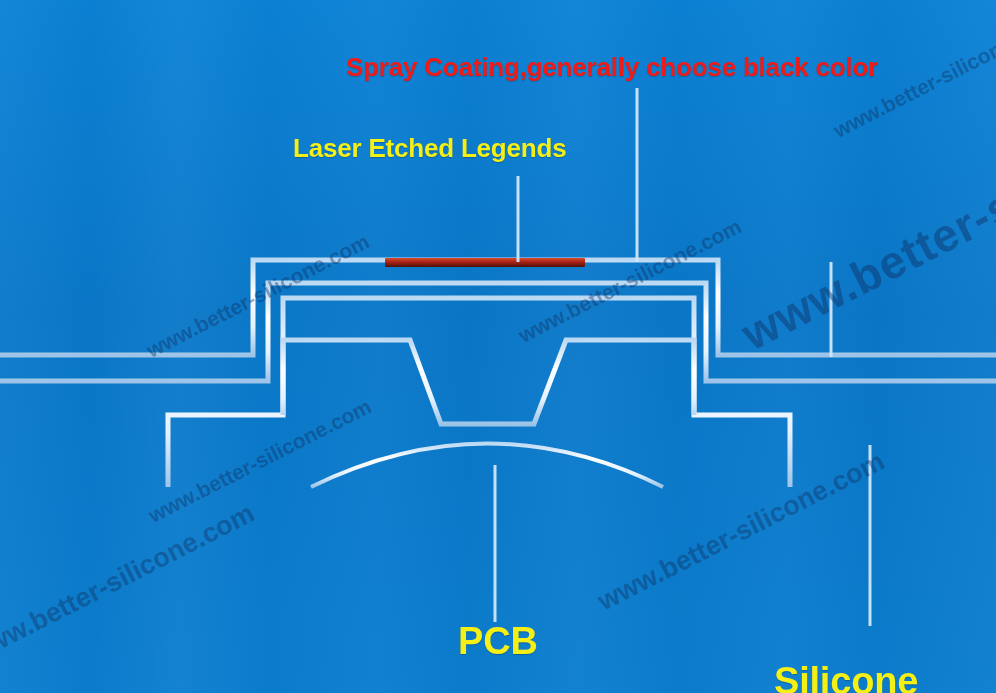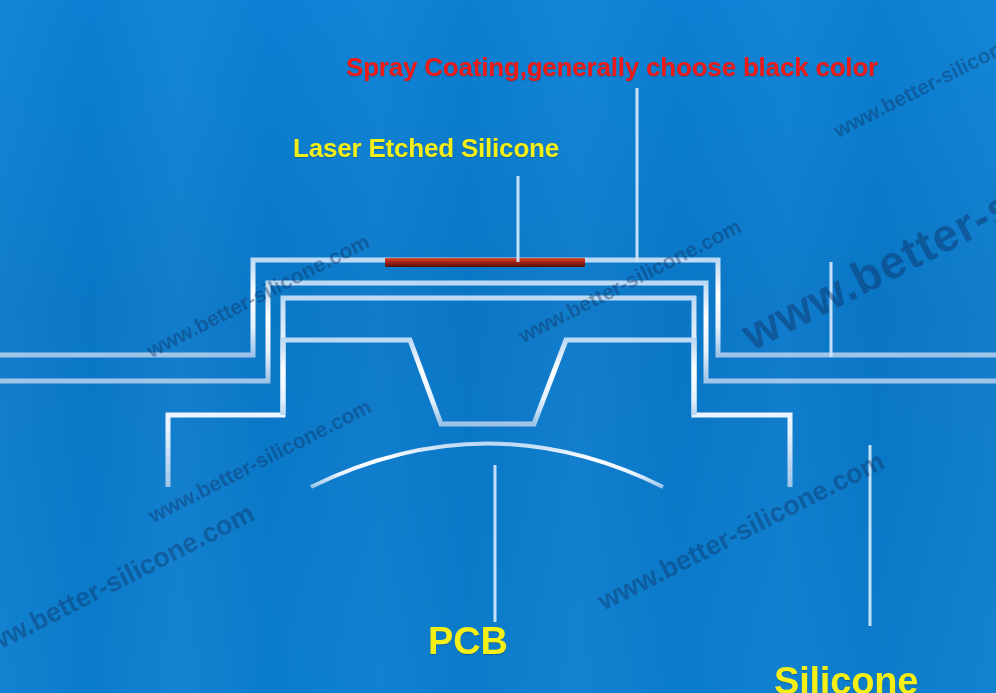--- a/index.html
+++ b/index.html
@@ -156,19 +156,19 @@
     <div class="wm sm" style="left:520px;  top:325px;  transform:rotate(-27deg);">www.better-silicone.com</div>
     <div class="wm sm" style="left:150px;  top:505px;  transform:rotate(-27deg);">www.better-silicone.com</div>
     <div class="wm md" style="left:600px;  top:588px;  transform:rotate(-27deg);">www.better-silicone.com</div>
     <div class="wm lg" style="left:745px;  top:310px;  transform:rotate(-27deg);">www.better-silicone.com</div>
     <div class="wm md" style="left:-30px;  top:640px;  transform:rotate(-27deg);">www.better-silicone.com</div>
     <div class="wm sm" style="left:835px;  top:120px;  transform:rotate(-27deg);">www.better-silicone.com</div>
   </div>
 
   <div class="label label-red" style="left:346px; top:52px;">Spray Coating,generally choose black color</div>
 
-  <div class="label label-yellow" style="left:293px; top:133px;">Laser Etched Silicone</div>
+  <div class="label label-yellow" style="left:293px; top:133px;">Laser Etched Legends</div>
 
 
-  <div class="label label-yellow big" style="left:428px; top:620px;">PCB</div>
+  <div class="label label-yellow big" style="left:458px; top:620px;">PCB</div>
 
   <div class="label label-yellow big" style="left:774px; top:628px;margin-top:32px;">Silicone</div>
 </div>
 
 </body></html>

